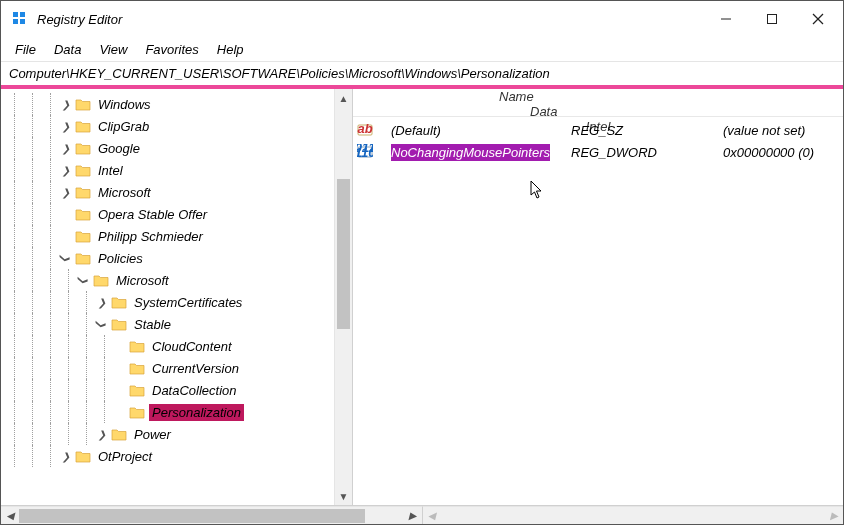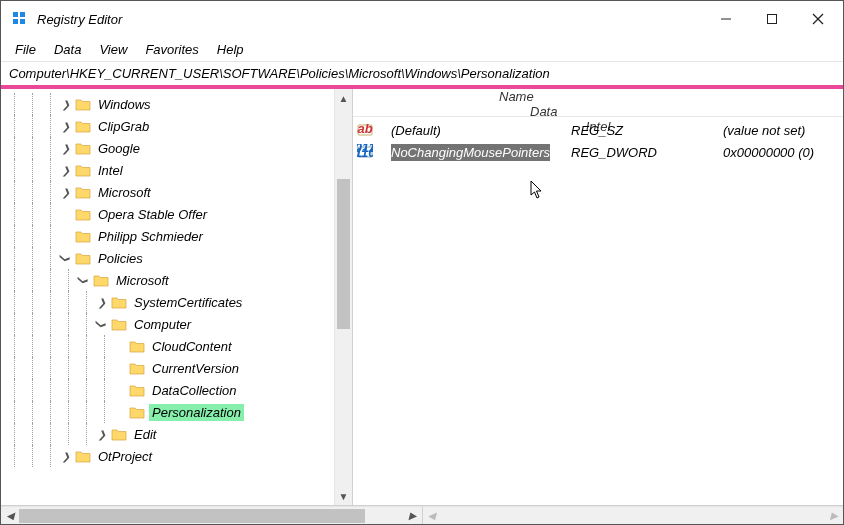--- a/index.html
+++ b/index.html
@@ -17,38 +17,38 @@
 .tree-pane { width: 352px; border-right: 1px solid #d0d0d0; display: flex; flex-direction: column; }
 .tree-scroll { flex: 1; overflow: hidden; position: relative; }
 .tree { padding: 4px 0 4px 4px; }
 .tree-row { display: flex; align-items: center; height: 22px; white-space: nowrap; }
 .indent { display: inline-block; width: 18px; height: 22px; position: relative; }
 .dots-v::before { content: ""; position: absolute; left: 9px; top: 0; bottom: 0; border-left: 1px dotted #a0a0a0; }
 .expander { width: 14px; height: 14px; display: inline-flex; align-items: center; justify-content: center; margin-right: 2px; color: #555; font-size: 10px; }
 .folder-icon { width: 16px; height: 14px; margin-right: 4px; display: inline-block; }
 .folder-icon svg { display: block; }
 .tree-label { padding: 1px 3px; }
-.tree-label.sel { background: #86efac; }
+.tree-label.sel { background: #be185d; }
 .vscrollbar { width: 18px; background: #f0f0f0; border-left: 1px solid #e5e5e5; position: relative; }
 .vthumb { position: absolute; left: 2px; right: 2px; top: 12px; height: 80px; background: #c2c2c2; border-radius: 0; }
 .varrow { position: absolute; left: 0; right: 0; height: 18px; display: flex; align-items: center; justify-content: center; color: #555; font-size: 10px; }
 .list-pane { flex: 1; display: flex; flex-direction: column; }
 .list-header { height: 28px; display: flex; align-items: center; border-bottom: 1px solid #e8e8e8; flex-direction: column; }
 .col { padding: 0 8px; color: #333; }
 .col.name { width: 214px; }
 .col.type { width: 152px; }
 .col.data { flex: 1; }
 .list-body { flex: 1; padding: 2px 0; }
 .list-row { display: flex; align-items: center; height: 22px; }
 .cell { padding: 0 4px; display: flex; align-items: center; }
 .cell.name { width: 214px; }
 .cell.type { width: 152px; }
 .cell.data { flex: 1; }
 .val-icon { width: 18px; height: 18px; margin-right: 16px; display: inline-flex; align-items: center; }
-.name-text.sel { background: #737373; color: #fff; padding: 1px 0; }
+.name-text.sel { background: #a21caf; color: #fff; padding: 1px 0; }
 .hscroll-row { height: 18px; display: flex; }
 .hscroll { flex: 1; background: #f0f0f0; border-top: 1px solid #e5e5e5; position: relative; display: flex; align-items: center; }
 .hscroll .harrow { width: 18px; height: 18px; display: flex; align-items: center; justify-content: center; color: #555; font-size: 10px; }
 .hscroll .htrack { flex: 1; height: 14px; background: #f0f0f0; position: relative; }
 .hscroll.left .htrack .hthumb { position: absolute; left: 0; top: 0; bottom: 0; width: 90%; background: #c2c2c2; }
 .cursor-arrow { position: absolute; left: 530px; top: 180px; pointer-events: none; }
 </style>
 </head>
 <body>
 
@@ -231,21 +231,21 @@
                 <span class="indent dots-v"></span>
                 <span class="indent dots-v"></span>
                 <span class="indent dots-v"></span>
                 <span class="indent dots-v"></span>
                 <span class="expander" style="transform:rotate(90deg)">❯</span>
                 <span class="folder-icon">
                   <svg width="16" height="14" viewBox="0 0 16 14">
                     <path d="M1 3 L6 3 L7.5 4.5 L15 4.5 L15 13 L1 13 Z" fill="#ffd86b" stroke="#d9a43b" stroke-width="0.7"></path>
                   </svg>
                 </span>
-                <span class="tree-label">Computer</span>
+                <span class="tree-label">Stable</span>
               </div>
             <div class="tree-row">
                 <span class="indent dots-v"></span>
                 <span class="indent dots-v"></span>
                 <span class="indent dots-v"></span>
                 <span class="indent dots-v"></span>
                 <span class="indent dots-v"></span>
                 <span class="indent dots-v"></span>
                 <span class="expander"></span>
                 <span class="folder-icon">
@@ -305,21 +305,21 @@
                 <span class="indent dots-v"></span>
                 <span class="indent dots-v"></span>
                 <span class="indent dots-v"></span>
                 <span class="indent dots-v"></span>
                 <span class="expander">❯</span>
                 <span class="folder-icon">
                   <svg width="16" height="14" viewBox="0 0 16 14">
                     <path d="M1 3 L6 3 L7.5 4.5 L15 4.5 L15 13 L1 13 Z" fill="#ffd86b" stroke="#d9a43b" stroke-width="0.7"></path>
                   </svg>
                 </span>
-                <span class="tree-label">Edit</span>
+                <span class="tree-label">Power</span>
               </div>
             <div class="tree-row">
                 <span class="indent dots-v"></span>
                 <span class="indent dots-v"></span>
                 <span class="indent dots-v"></span>
                 <span class="expander">❯</span>
                 <span class="folder-icon">
                   <svg width="16" height="14" viewBox="0 0 16 14">
                     <path d="M1 3 L6 3 L7.5 4.5 L15 4.5 L15 13 L1 13 Z" fill="#ffd86b" stroke="#d9a43b" stroke-width="0.7"></path>
                   </svg>

